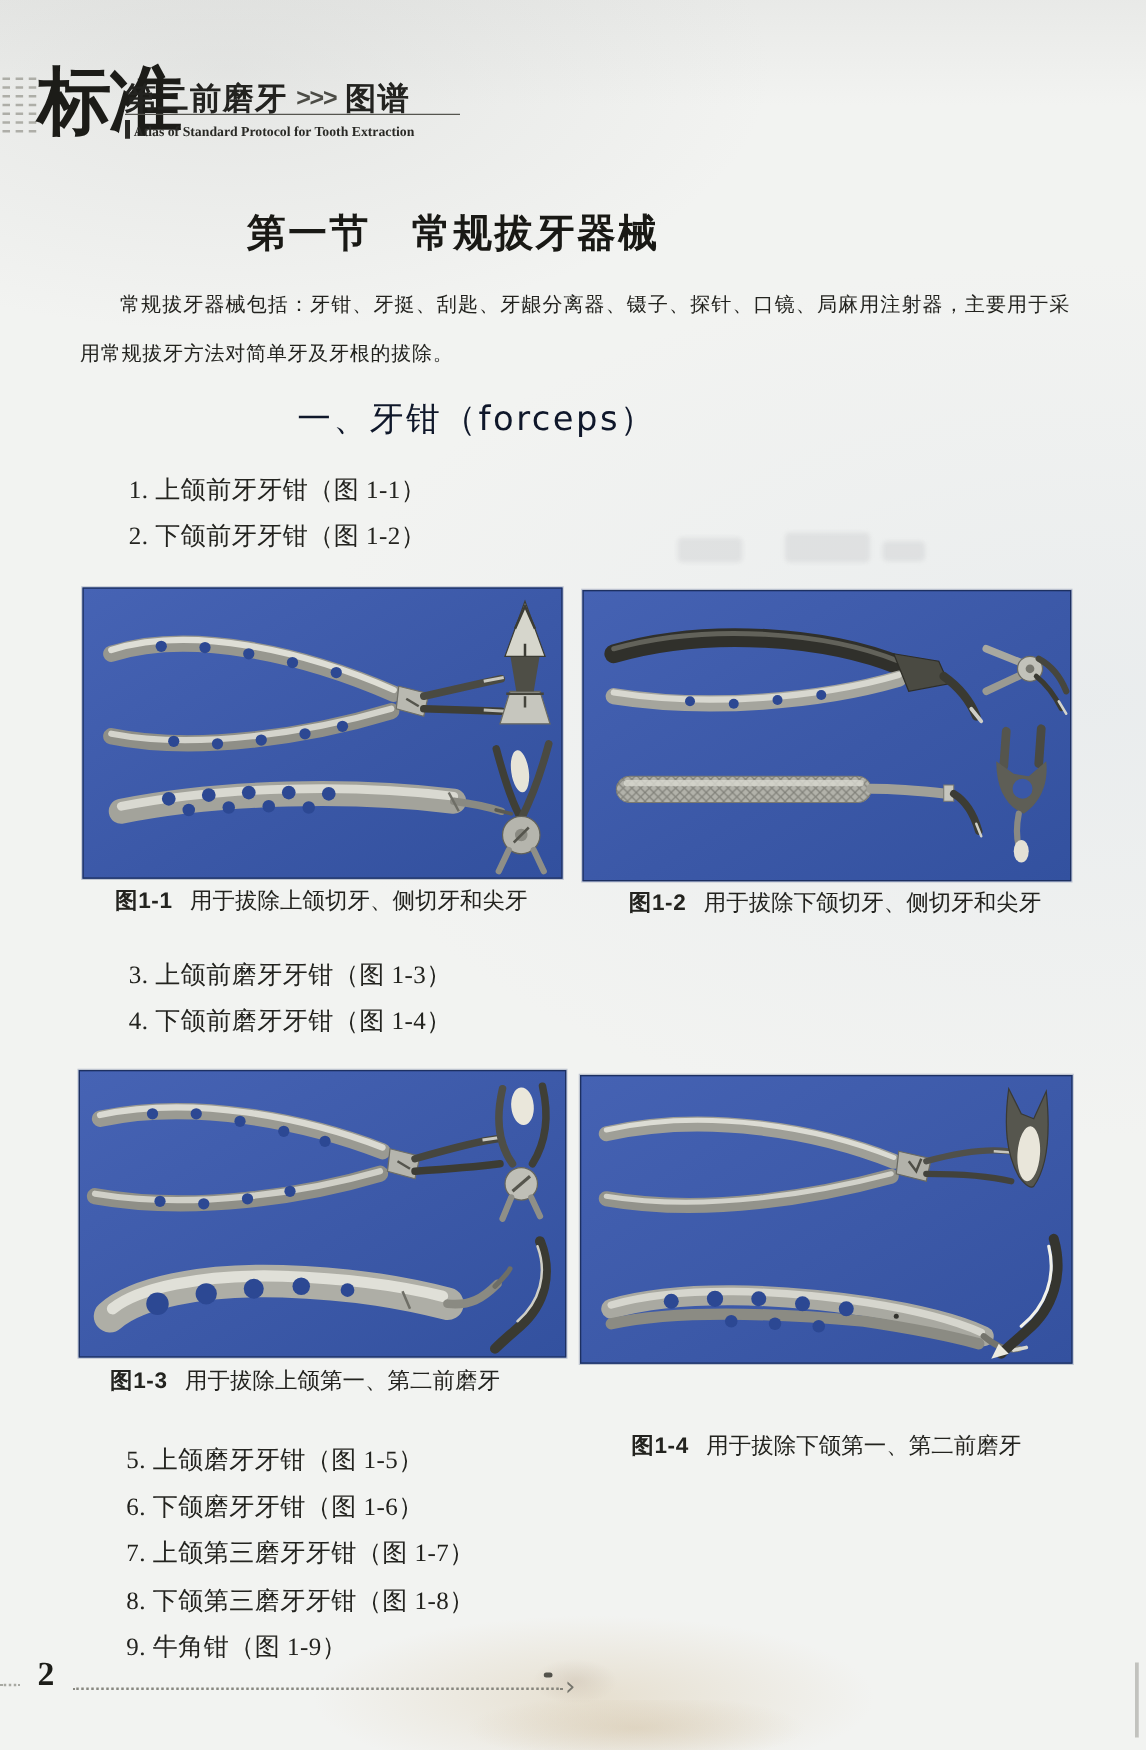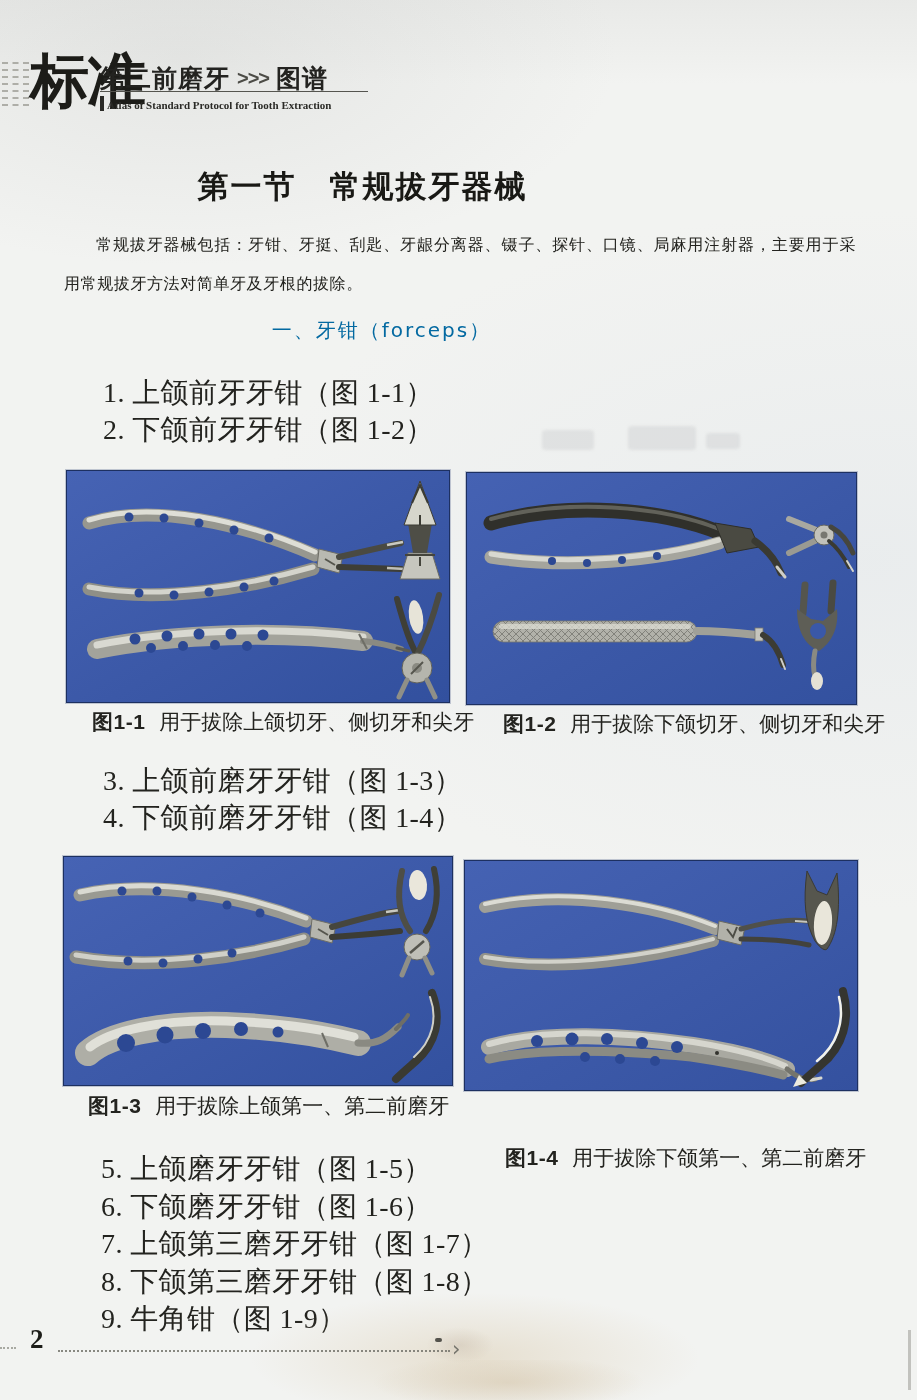--- a/index.html
+++ b/index.html
@@ -21,39 +21,39 @@
               font-family:"Liberation Sans",sans-serif;letter-spacing:1px;white-space:nowrap;}
   .series-arrows{display:inline-block;margin:0 7px;color:#4c4c46;letter-spacing:-1px;font-size:20px;transform:translateY(-2px);}
   .hdr-rule{left:100px;top:91px;width:268px;height:0;border-top:1.5px solid #55554f;}
   .subtitle-en{left:100px;top:94px;font-size:11px;font-weight:bold;color:#2a2a26;white-space:nowrap;}
   .subtitle-bar{display:inline-block;width:4px;height:15px;background:#2a2a26;margin-right:3px;transform:translateY(2px);}
 
   
   .sec-title{left:0;top:166px;width:725px;text-align:center;font-size:31px;font-weight:bold;color:#191915;letter-spacing:2px;}
   .intro{left:64px;top:225px;width:792px;font-size:16px;line-height:39px;color:#23231f;
          text-align:justify;text-indent:2em;letter-spacing:.6px;}
-  .sub-title{left:0;top:317px;width:763px;text-align:center;font-size:20px;color:#0369a1;
+  .sub-title{left:0;top:317px;width:763px;text-align:center;font-size:27px;color:#0f172a;
              font-family:"DejaVu Sans",sans-serif;letter-spacing:2px;}
 
-  .flist{font-size:28px;line-height:37px;color:#23231f;letter-spacing:.4px;list-style:none;margin:0;padding:0;}
+  .flist{font-size:20px;line-height:37px;color:#23231f;letter-spacing:.4px;list-style:none;margin:0;padding:0;}
   .flist li{white-space:nowrap;}
   #list-a{left:103px;top:374px;}
   #list-b{left:103px;top:762px;}
   #list-c{left:101px;top:1150px;line-height:37.5px;}
 
   
   .photo{border:1px solid #1d3061;box-shadow:0 0 0 1px rgba(40,60,110,.25), inset 0 0 18px rgba(10,20,50,.35);
          background:#3c59a8;overflow:hidden;}
   #fig11{left:66px;top:470px;width:382px;height:231px;}
   #fig12{left:466px;top:472px;width:389px;height:231px;}
   #fig13{left:63px;top:856px;width:388px;height:228px;}
   #fig14{left:464px;top:860px;width:392px;height:229px;}
   .photo svg{display:block;width:100%;height:100%;}
 
-  .caption{font-size:21px;color:#23231f;white-space:nowrap;font-family:"Liberation Serif",serif;}
+  .caption{font-size:18px;color:#23231f;white-space:nowrap;font-family:"Liberation Serif",serif;}
   .caption b{font-family:"Liberation Sans",sans-serif;font-weight:bold;margin-right:14px;letter-spacing:.5px;}
   #cap11{left:92px;top:708px;} #cap12{left:503px;top:710px;}
   #cap13{left:88px;top:1092px;} #cap14{left:505px;top:1096px;margin-top:48px;}
 
   
   .page-num{left:30px;top:1324px;font-size:27px;font-weight:bold;color:#1d1d19;}
   .foot-dots{left:58px;top:1350px;width:392px;height:0;border-top:2px dotted #6e6e66;opacity:.8;}
   .foot-dots-edge{left:0;top:1347px;width:16px;height:0;border-top:2px dotted #8a8a82;opacity:.7;}
   .foot-arrow{left:452px;top:1337px;font-size:21px;color:#75756d;font-family:"DejaVu Sans",sans-serif;}
   .speck{left:435px;top:1338px;width:7px;height:4px;background:#3a3a34;border-radius:2px;opacity:.85;}

